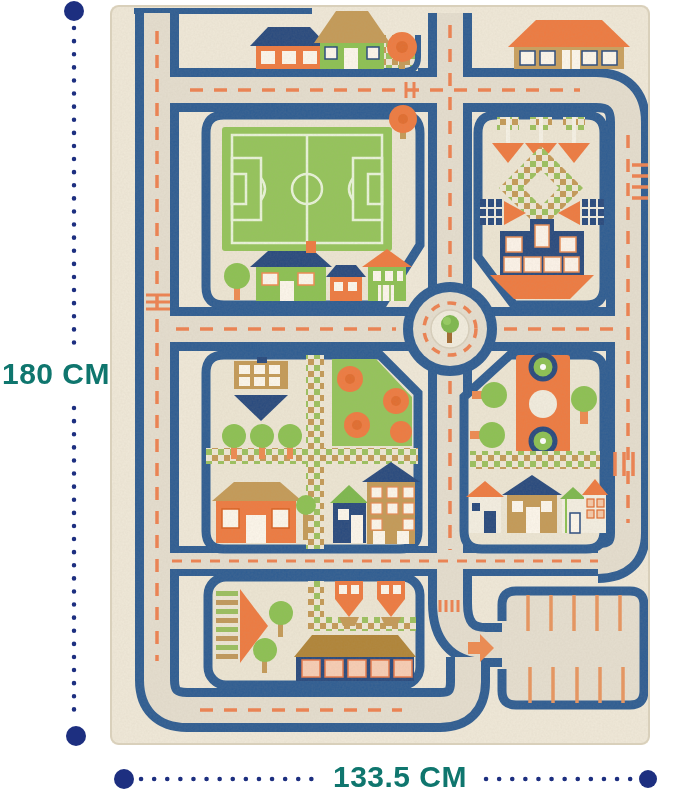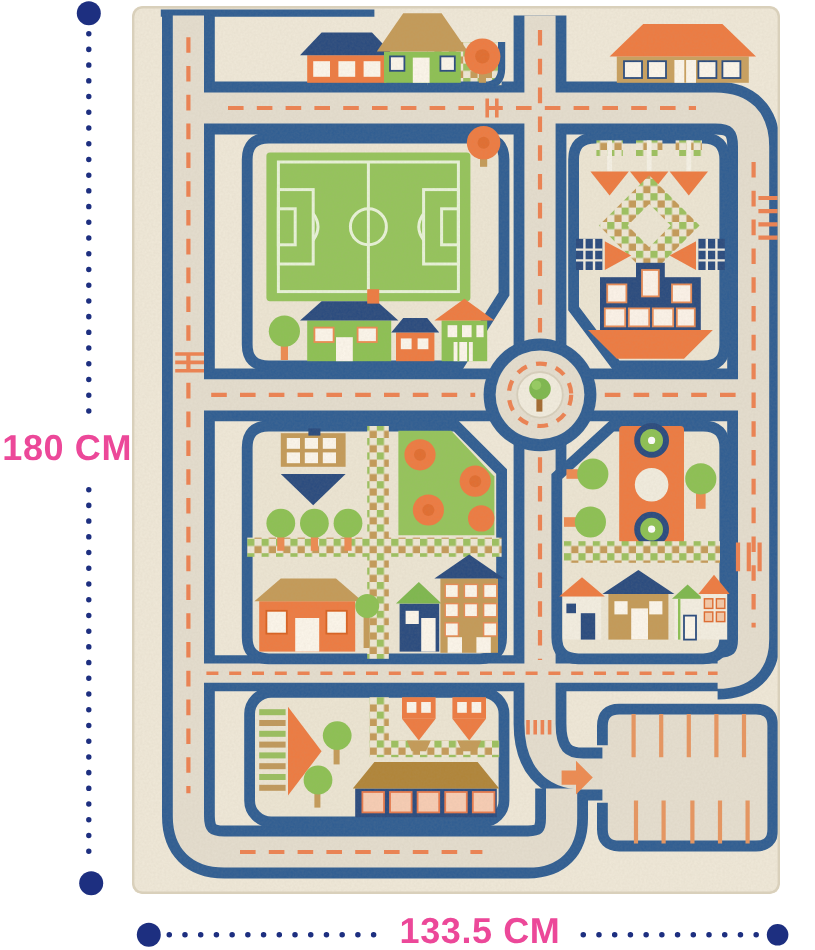--- a/index.html
+++ b/index.html
@@ -1,21 +1,21 @@
 <!DOCTYPE html>
 <html><head>
 <meta charset="utf-8">
 <style>
   html,body{margin:0;padding:0;background:#ffffff;}
   .page{position:relative;width:679px;height:792px;background:#ffffff;overflow:hidden;
         font-family:"Liberation Sans",sans-serif;}
   .rug-svg{position:absolute;left:110px;top:5px;width:540px;height:740px;}
   .dims-svg{position:absolute;left:0;top:0;width:679px;height:792px;pointer-events:none;}
   .dim-label{position:absolute;font-weight:700;font-size:30px;letter-spacing:.5px;
-             color:#ec4899;text-align:center;white-space:nowrap;}
+             color:#0f766e;text-align:center;white-space:nowrap;}
   .dim-label.height{left:0;top:357px;width:112px;}
   .dim-label.width{left:318px;top:760px;width:164px;}
 </style>
 </head>
 <body>
 
 <div class="page">
 
   <svg class="rug-svg" viewBox="0 0 540 740">
     <defs>

